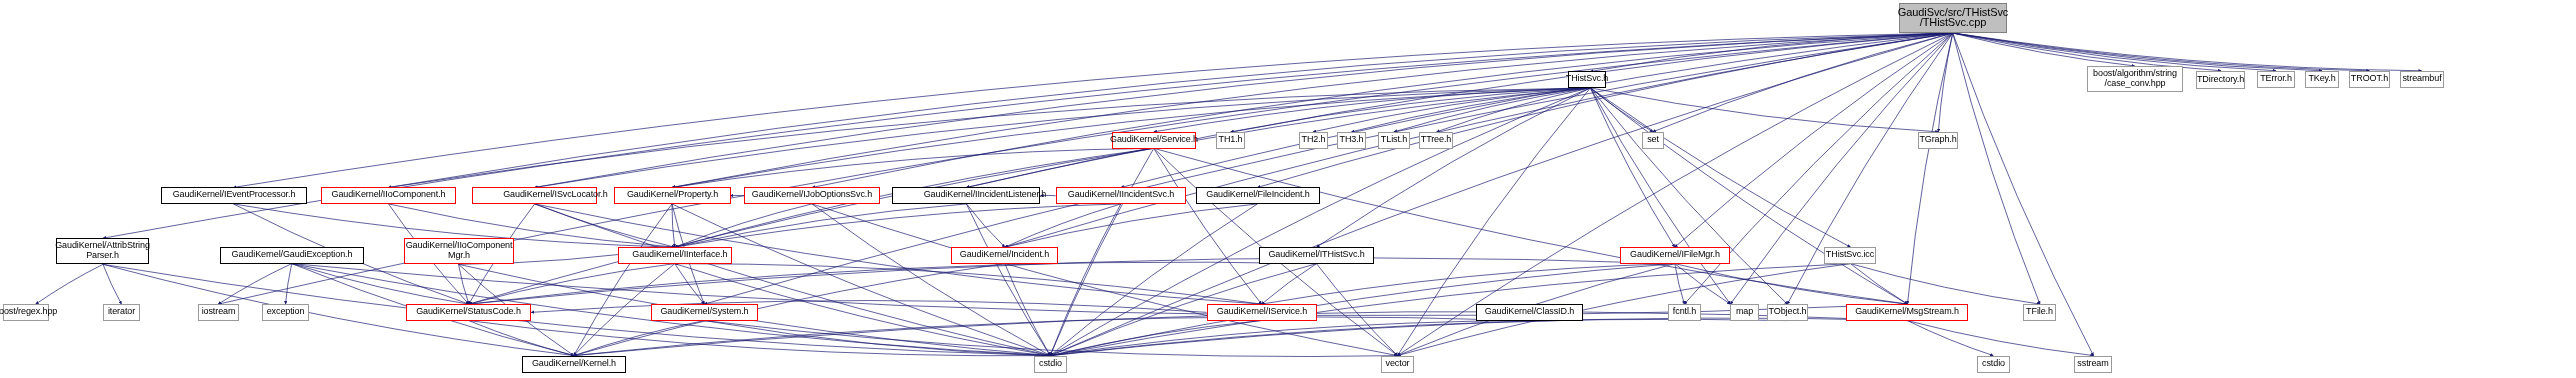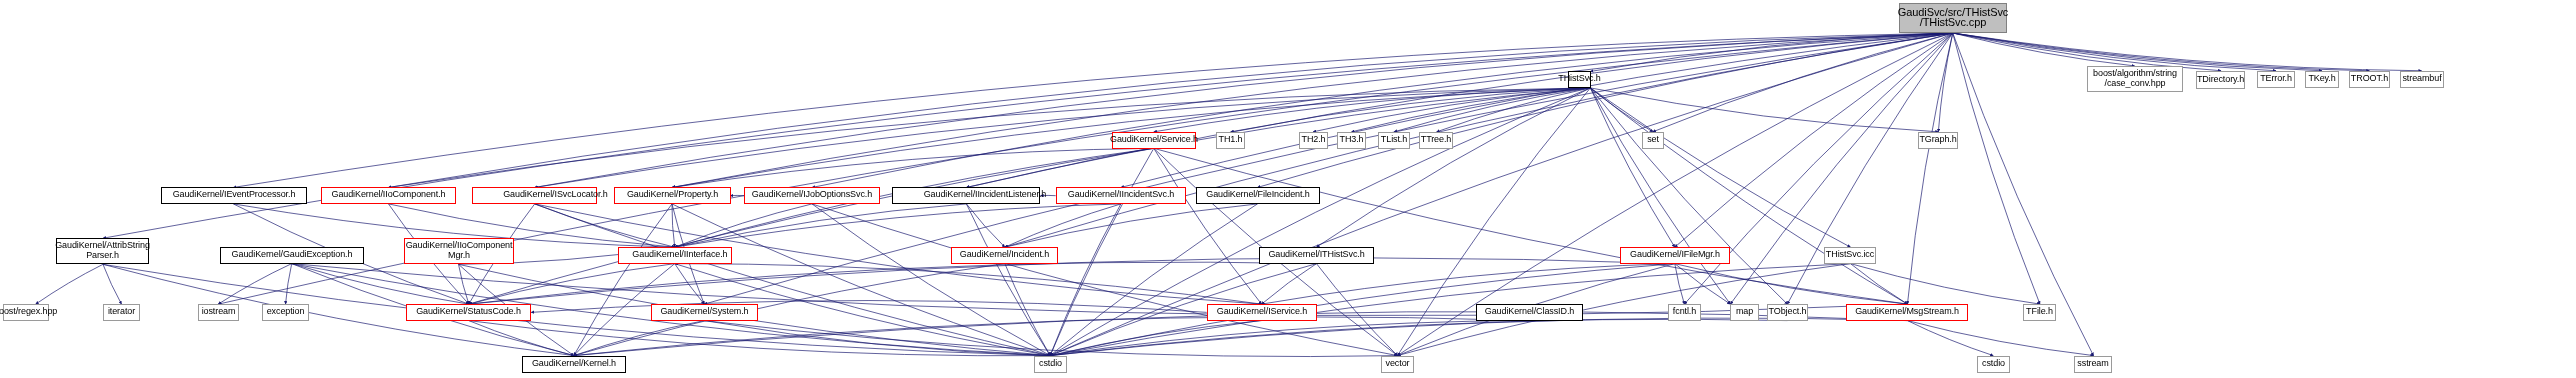--- a/index.html
+++ b/index.html
@@ -186,21 +186,21 @@
   <div id="node-layer">
       <div class="node root" style="left: 1899px; top: 2.7px; width: 108px; height: 30px;">GaudiSvc/src/THistSvc
 /THistSvc.cpp</div>
       <div class="node" style="left: 2087px; top: 66px; width: 96px; height: 26px;">boost/algorithm/string
 /case_conv.hpp</div>
       <div class="node" style="left: 2196px; top: 71px; width: 49px; height: 18px;">TDirectory.h</div>
       <div class="node" style="left: 2257px; top: 71px; width: 38px; height: 16.5px;">TError.h</div>
       <div class="node" style="left: 2305px; top: 71px; width: 34px; height: 16.5px;">TKey.h</div>
       <div class="node" style="left: 2349px; top: 71px; width: 41px; height: 16.5px;">TROOT.h</div>
       <div class="node" style="left: 2400px; top: 71px; width: 44px; height: 16.5px;">streambuf</div>
-      <div class="node black" style="left: 1568px; top: 71px; width: 23px; height: 16.5px;">THistSvc.h</div>
+      <div class="node black" style="left: 1568px; top: 71px; width: 38px; height: 16.5px;">THistSvc.h</div>
       <div class="node red" style="left: 1112px; top: 132px; width: 84px; height: 16.5px;">GaudiKernel/Service.h</div>
       <div class="node" style="left: 1216px; top: 132px; width: 29px; height: 16.5px;">TH1.h</div>
       <div class="node" style="left: 1299px; top: 132px; width: 29px; height: 16.5px;">TH2.h</div>
       <div class="node" style="left: 1337px; top: 132px; width: 29px; height: 16.5px;">TH3.h</div>
       <div class="node" style="left: 1378px; top: 132px; width: 32px; height: 16.5px;">TList.h</div>
       <div class="node" style="left: 1419px; top: 132px; width: 34px; height: 16.5px;">TTree.h</div>
       <div class="node" style="left: 1642px; top: 132px; width: 22px; height: 16.5px;">set</div>
       <div class="node" style="left: 1918px; top: 132px; width: 40px; height: 16.5px;">TGraph.h</div>
       <div class="node black" style="left: 161px; top: 187px; width: 146px; height: 16.5px;">GaudiKernel/IEventProcessor.h</div>
       <div class="node red" style="left: 321px; top: 187px; width: 135px; height: 16.5px;">GaudiKernel/IIoComponent.h</div>

